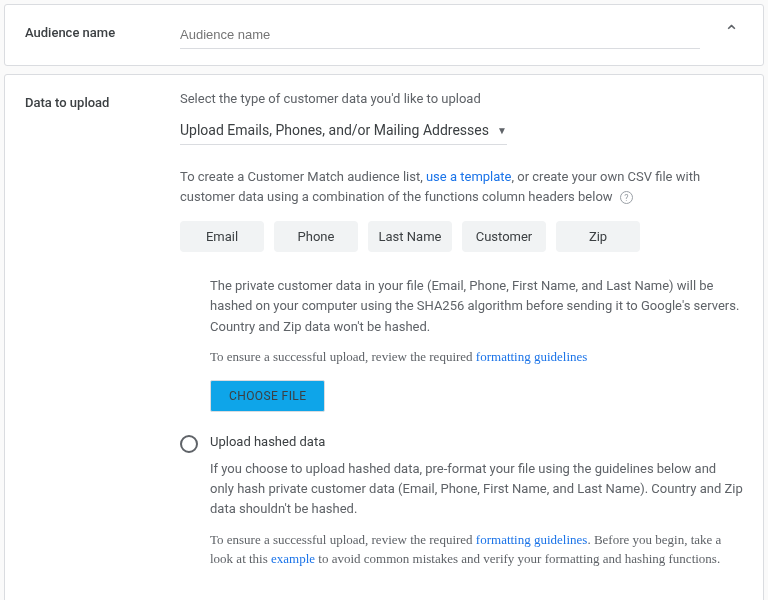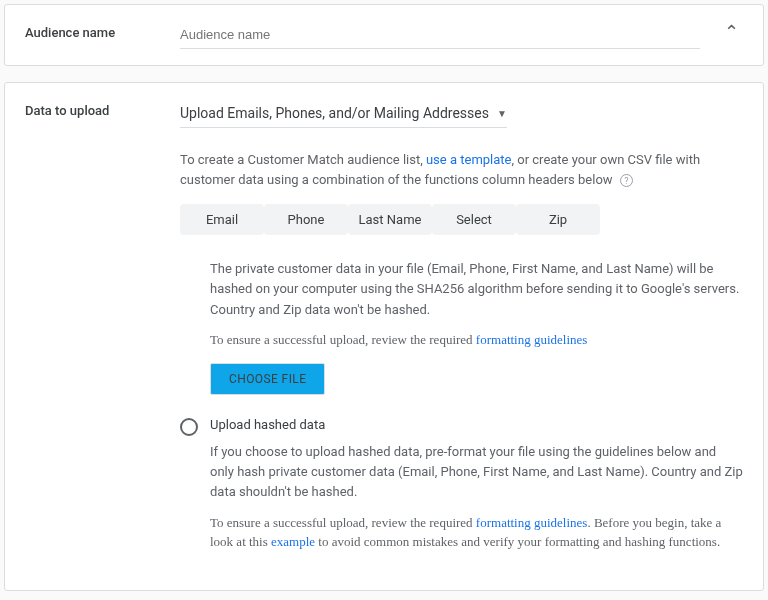--- a/index.html
+++ b/index.html
@@ -9,21 +9,21 @@
     background: #fafafa;
     font-size: 13px;
     color: #3c4043;
     padding: 4px;
   }
   .card {
     background: #fff;
     border: 1px solid #dadce0;
     border-radius: 3px;
     padding: 16px 20px;
-    margin-bottom: 16px;
+    margin-bottom: 8px;
   }
   .row {
     display: flex;
     align-items: flex-start;
   }
   .section-label {
     flex: 0 0 155px;
     font-size: 13px;
     color: #3c4043;
     font-weight: 500;
@@ -59,20 +59,21 @@
     color: #3c4043;
     cursor: pointer;
     gap: 8px;
     margin-bottom: 22px;
   }
   .dropdown .caret { font-size: 10px; color: #5f6368; }
   .body-text { font-size: 13px; color: #5f6368; line-height: 1.55; }
   .link { color: #1a73e8; cursor: pointer; }
   .chips {
     display: flex;
+    gap: 10px;
     margin: 14px 0 24px 0;
     flex-wrap: wrap;
   }
   .chip {
     background: #f1f3f4;
     color: #3c4043;
     border-radius: 4px;
     padding: 8px 0;
     font-size: 13px;
     text-align: center;
@@ -132,36 +133,37 @@
       <span>⌃</span>
     </div>
   </div>
 </div>
 
 <div class="card">
   <div class="row">
     <div class="section-label">Data to upload</div>
     <div class="section-body">
 
+      <p class="instruction">Select the type of customer data you'd like to upload</p>
 
       <div class="dropdown">
         <span>Upload Emails, Phones, and/or Mailing Addresses</span>
         <span class="caret">▼</span>
       </div>
 
       <div class="body-text">
         <span>To create a Customer Match audience list, </span><span class="link">use a template</span><span>, or create your own CSV file with customer data using a combination of the functions column headers below</span>
         <span class="help-icon">?</span>
       </div>
 
       <div class="chips">
         <div class="chip">Email</div>
         <div class="chip">Phone</div>
         <div class="chip">Last Name</div>
-        <div class="chip">Select</div>
+        <div class="chip">Customer</div>
         <div class="chip">Zip</div>
       </div>
 
       
       <div class="radio-block">
         <div class="body-text">The private customer data in your file (Email, Phone, First Name, and Last Name) will be hashed on your computer using the SHA256 algorithm before sending it to Google's servers. Country and Zip data won't be hashed.</div>
         <div class="hint">
           <span>To ensure a successful upload, review the required </span><span class="link">formatting guidelines</span>
         </div>
         <div class="file-btn">CHOOSE FILE</div>

